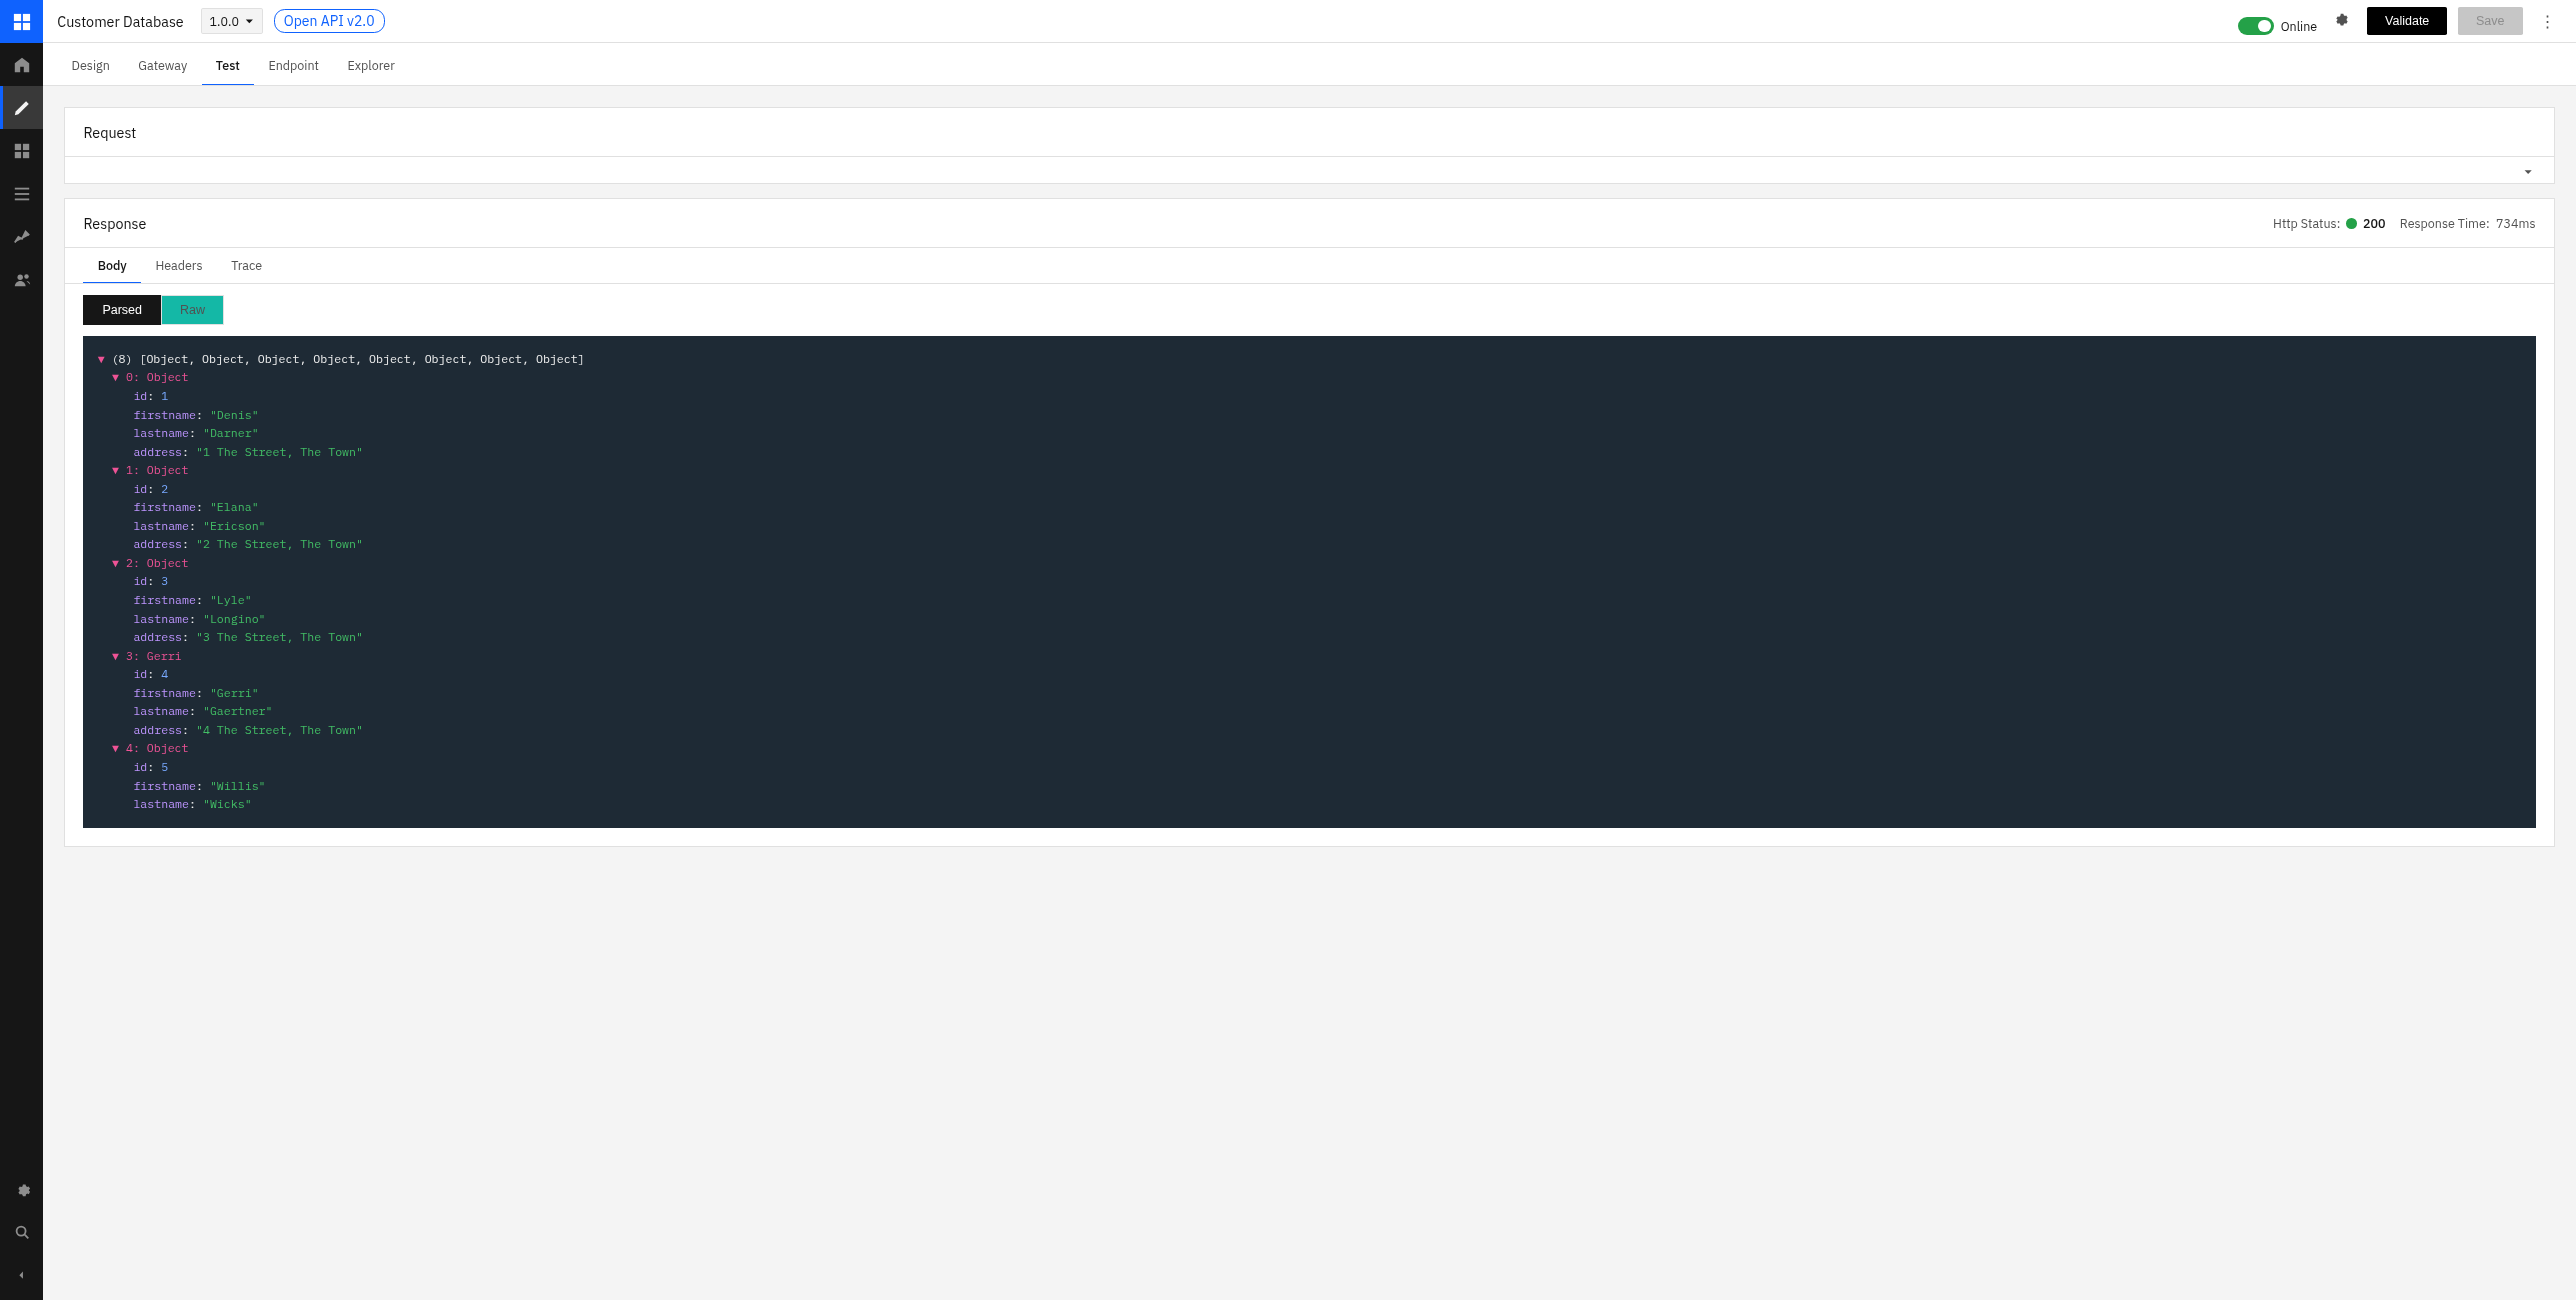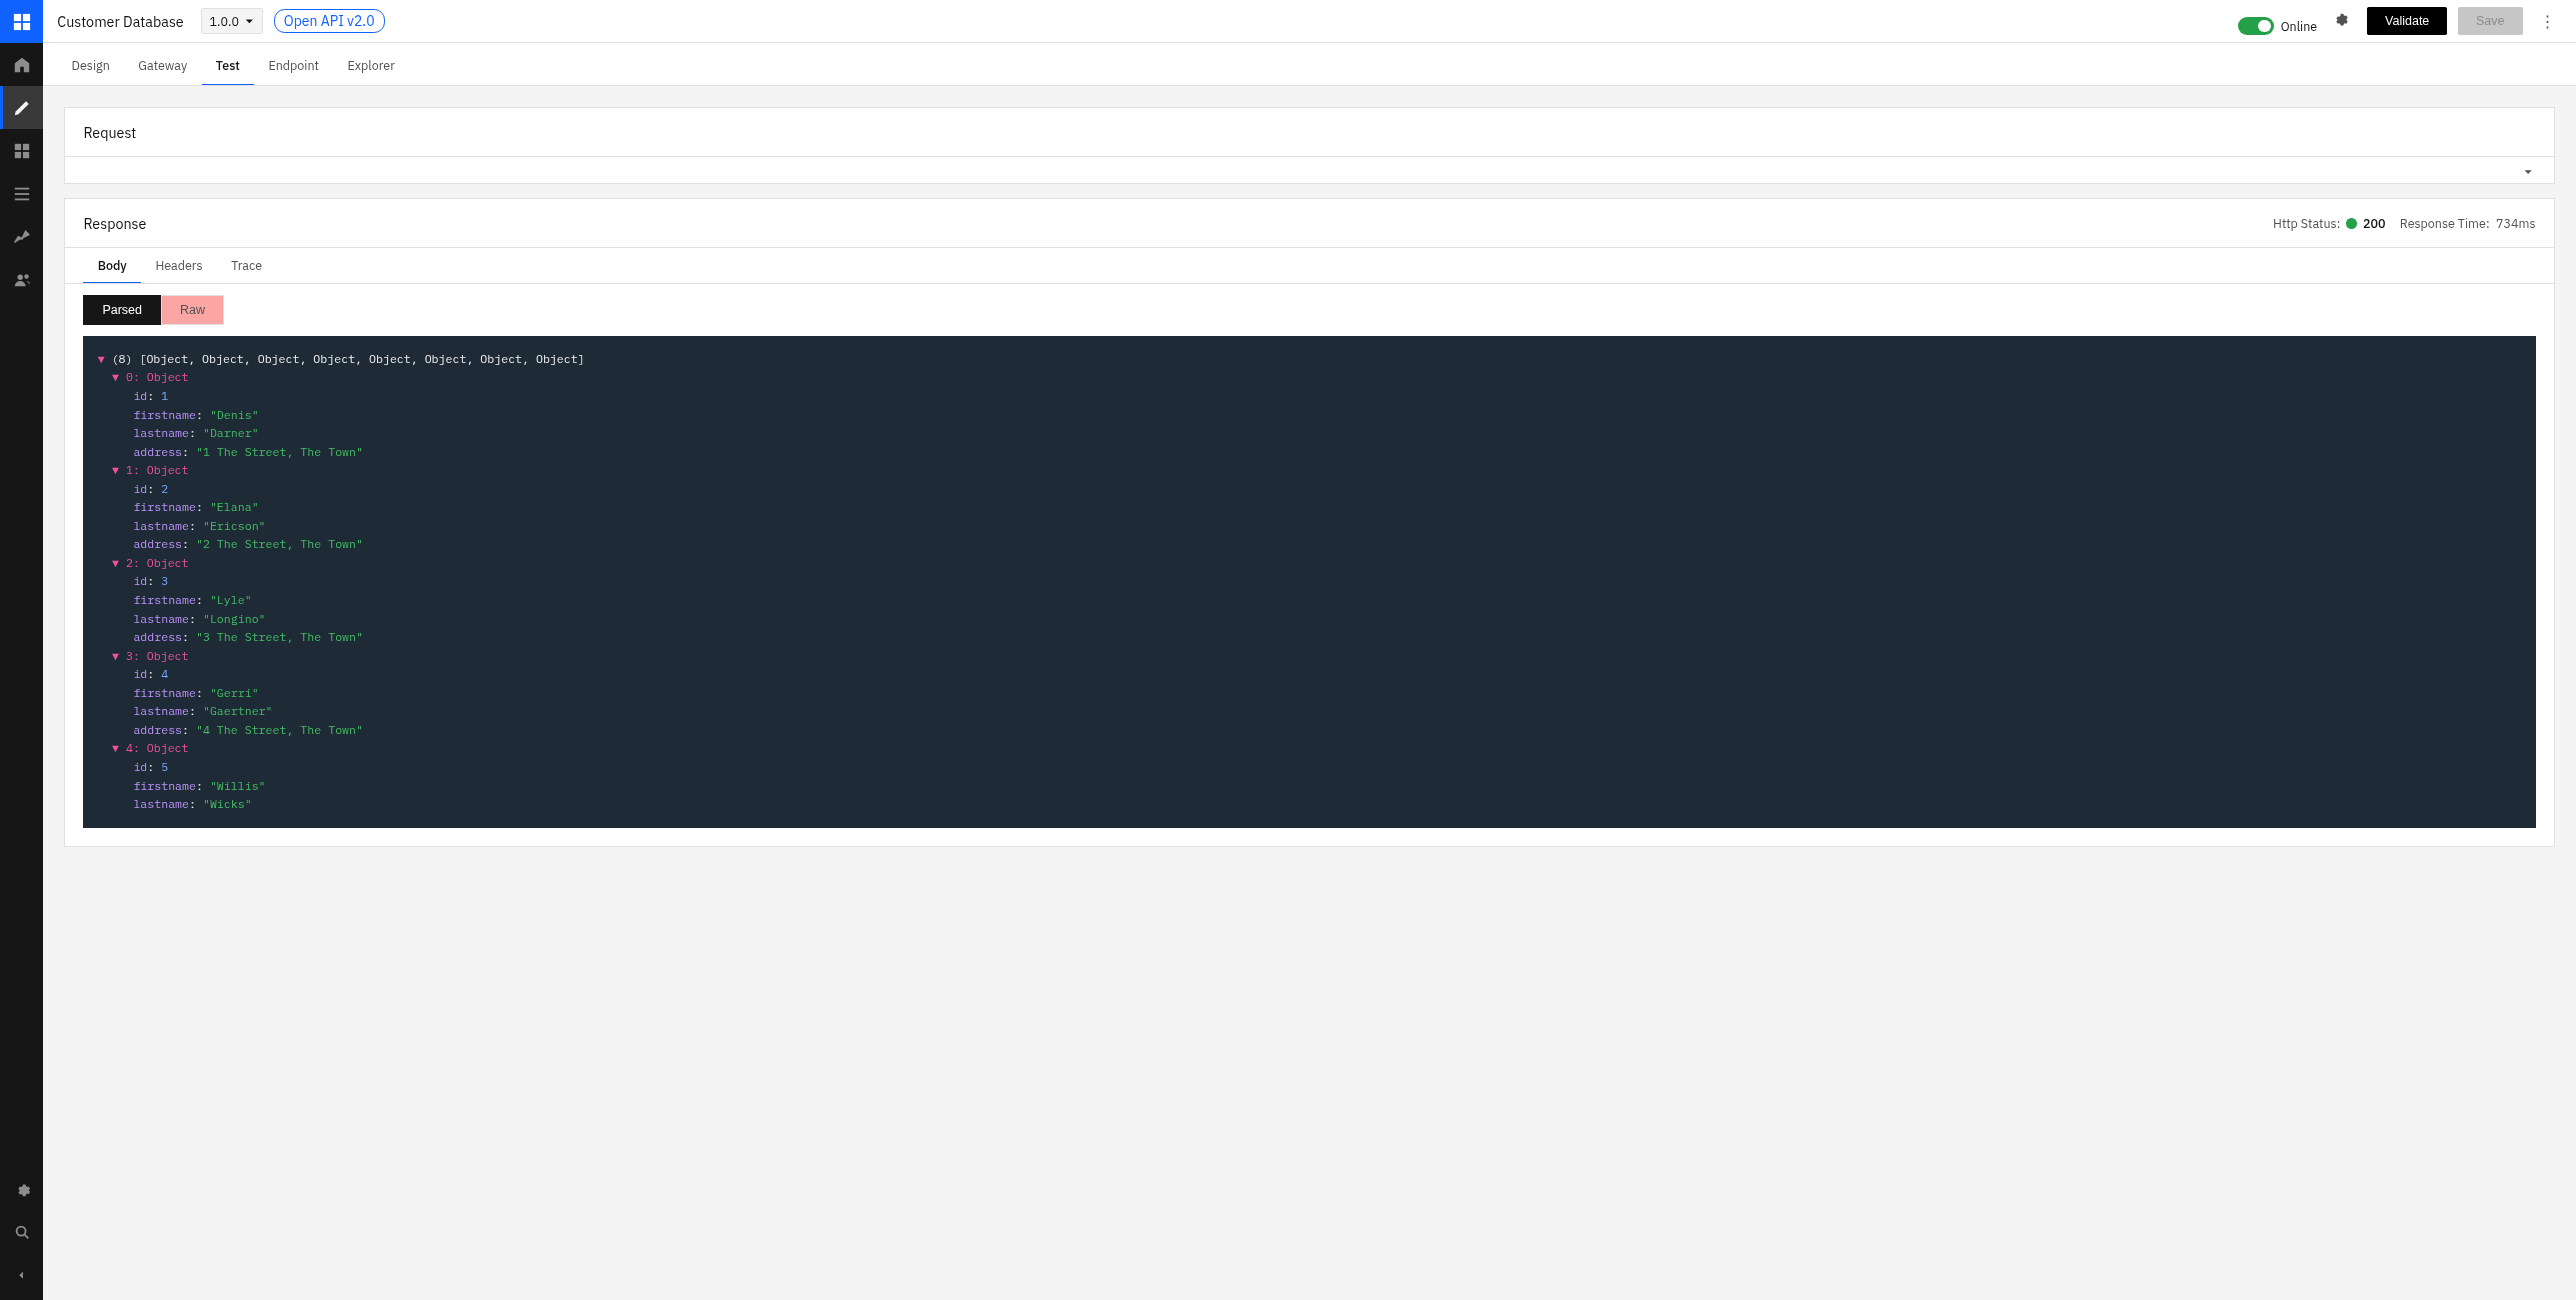--- a/index.html
+++ b/index.html
@@ -358,21 +358,21 @@
     .format-toggle {
       display: flex;
       margin: 10.7px 18px;
       gap: 0;
     }
     .format-btn {
       padding: 7.1px 18px;
       font-size: 12.5px;
       cursor: pointer;
       border: 0.9px solid #e0e0e0;
-      background: #fca5a5;
+      background: #14b8a6;
       color: #525252;
     }
     .format-btn.active {
       background: #161616;
       color: #ffffff;
       border-color: #161616;
     }
 
     
     .json-output {
@@ -574,21 +574,21 @@
           <span class="label">2: Object</span>
           <div style="margin-left:21.4px">
             <div><span class="key">id</span><span class="arrow">: </span><span class="number">3</span></div>
             <div><span class="key">firstname</span><span class="arrow">: </span><span class="string">"Lyle"</span></div>
             <div><span class="key">lastname</span><span class="arrow">: </span><span class="string">"Longino"</span></div>
             <div><span class="key">address</span><span class="arrow">: </span><span class="string">"3 The Street, The Town"</span></div>
           </div>
         </div>
         <div style="margin-left:14.3px">
           <span class="collapse">▼</span>
-          <span class="label">3: Object</span>
+          <span class="label">3: Gerri</span>
           <div style="margin-left:21.4px">
             <div><span class="key">id</span><span class="arrow">: </span><span class="number">4</span></div>
             <div><span class="key">firstname</span><span class="arrow">: </span><span class="string">"Gerri"</span></div>
             <div><span class="key">lastname</span><span class="arrow">: </span><span class="string">"Gaertner"</span></div>
             <div><span class="key">address</span><span class="arrow">: </span><span class="string">"4 The Street, The Town"</span></div>
           </div>
         </div>
         <div style="margin-left:14.3px">
           <span class="collapse">▼</span>
           <span class="label">4: Object</span>

